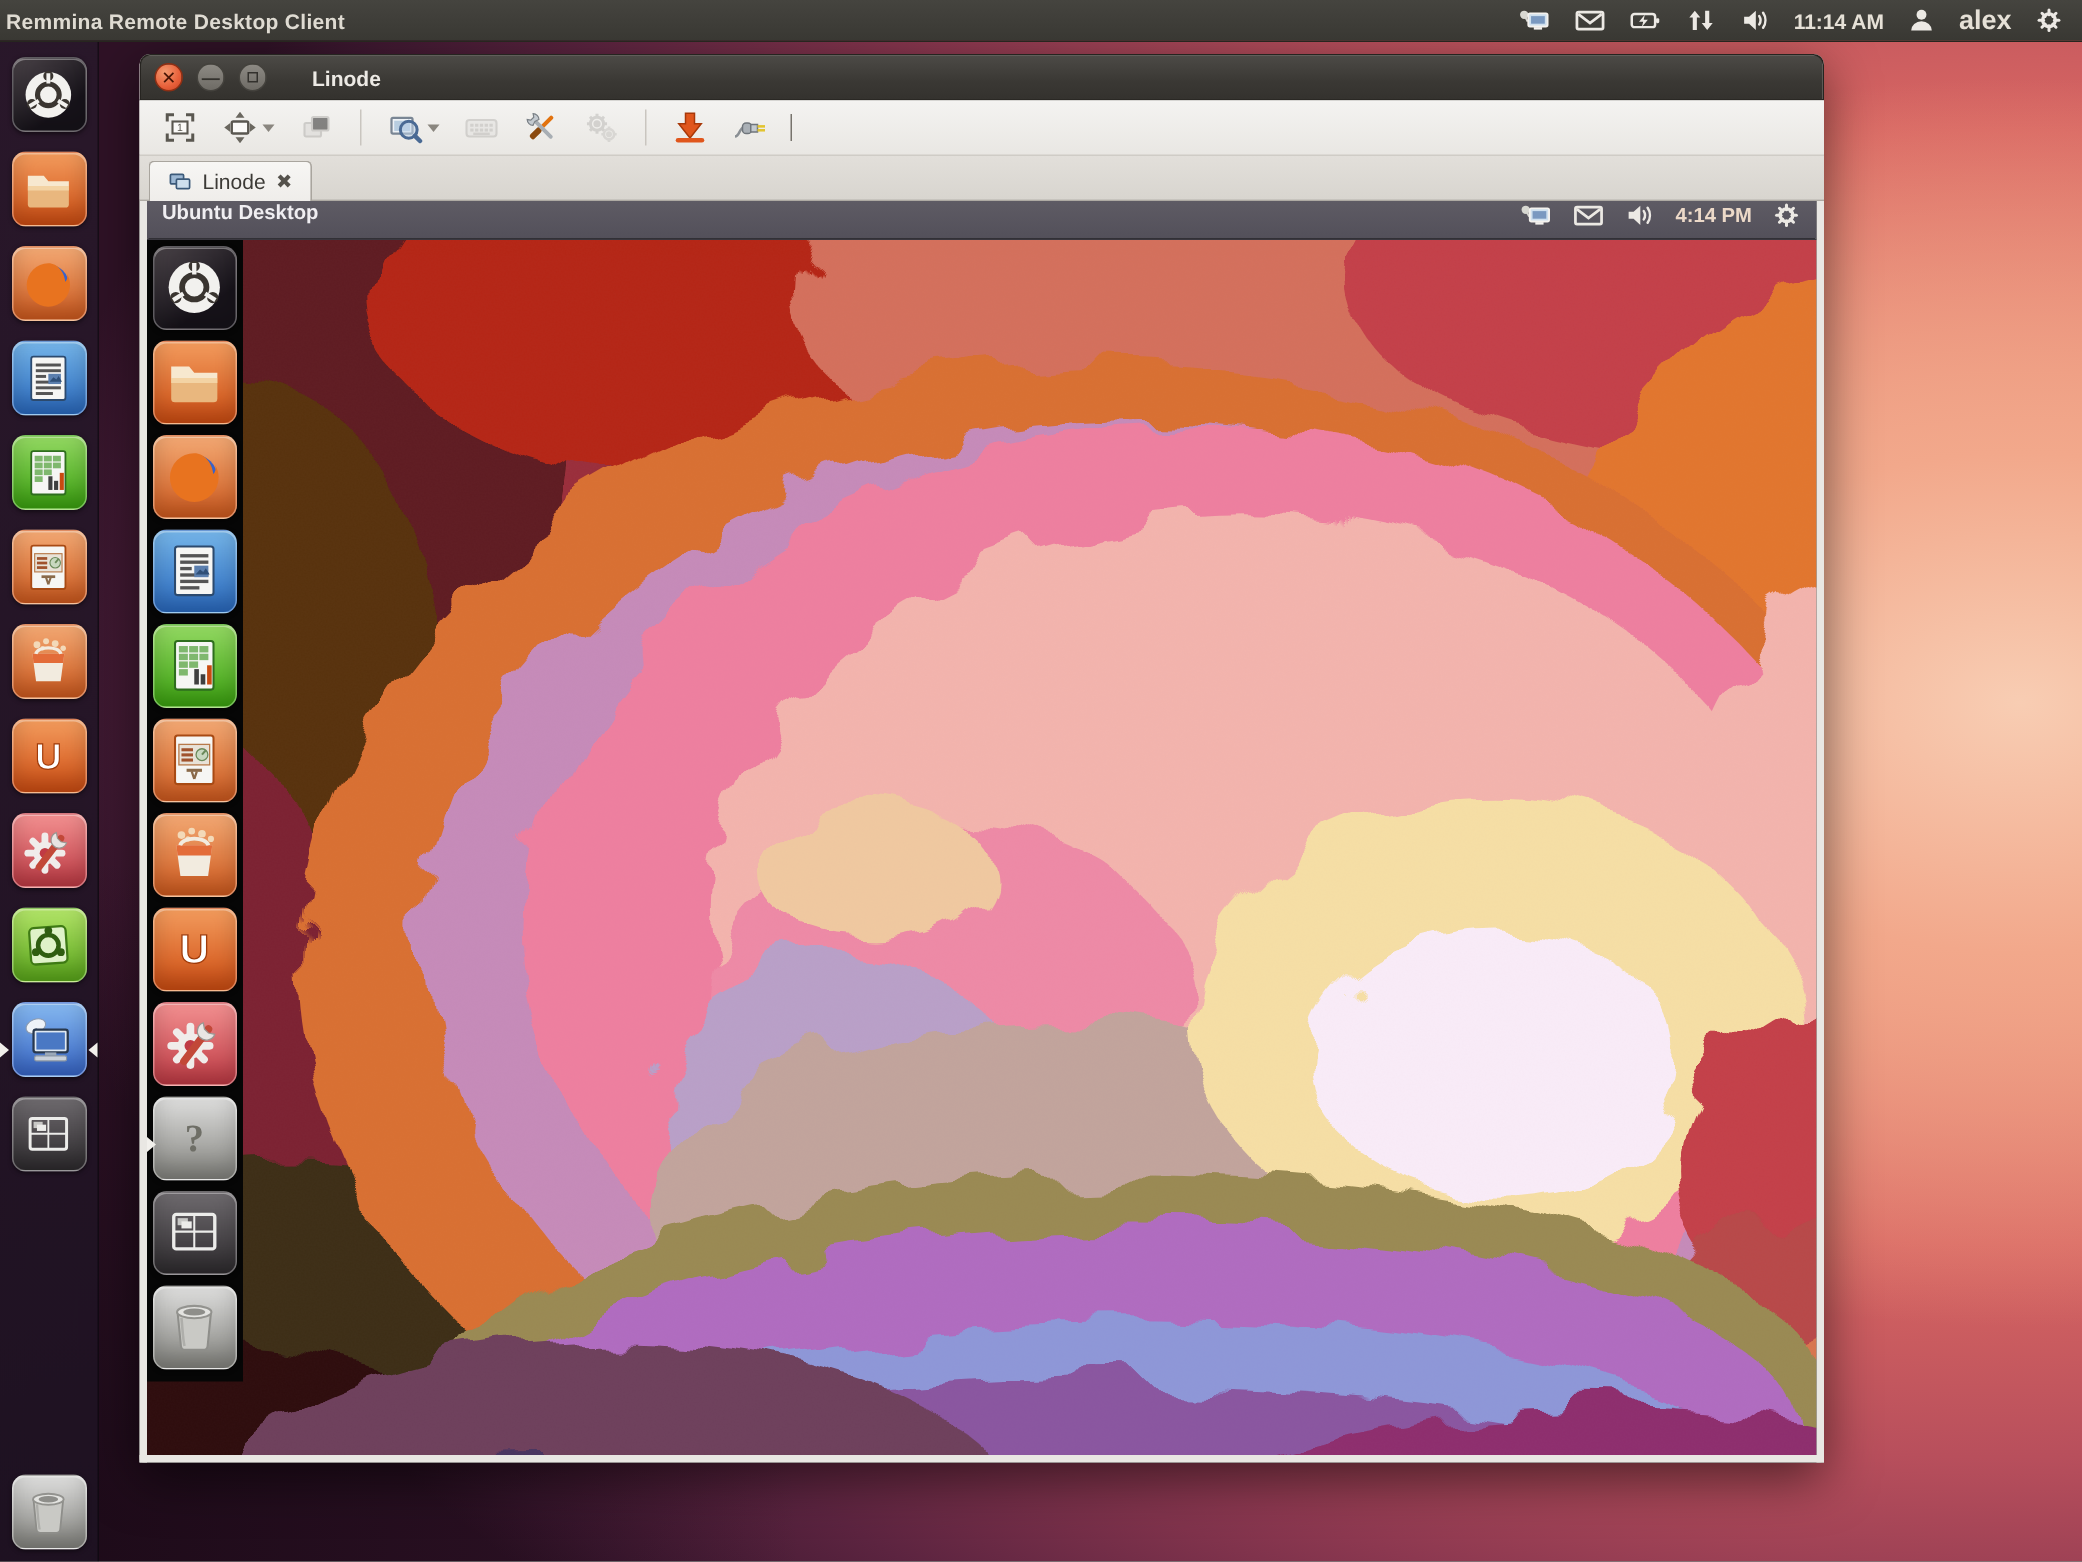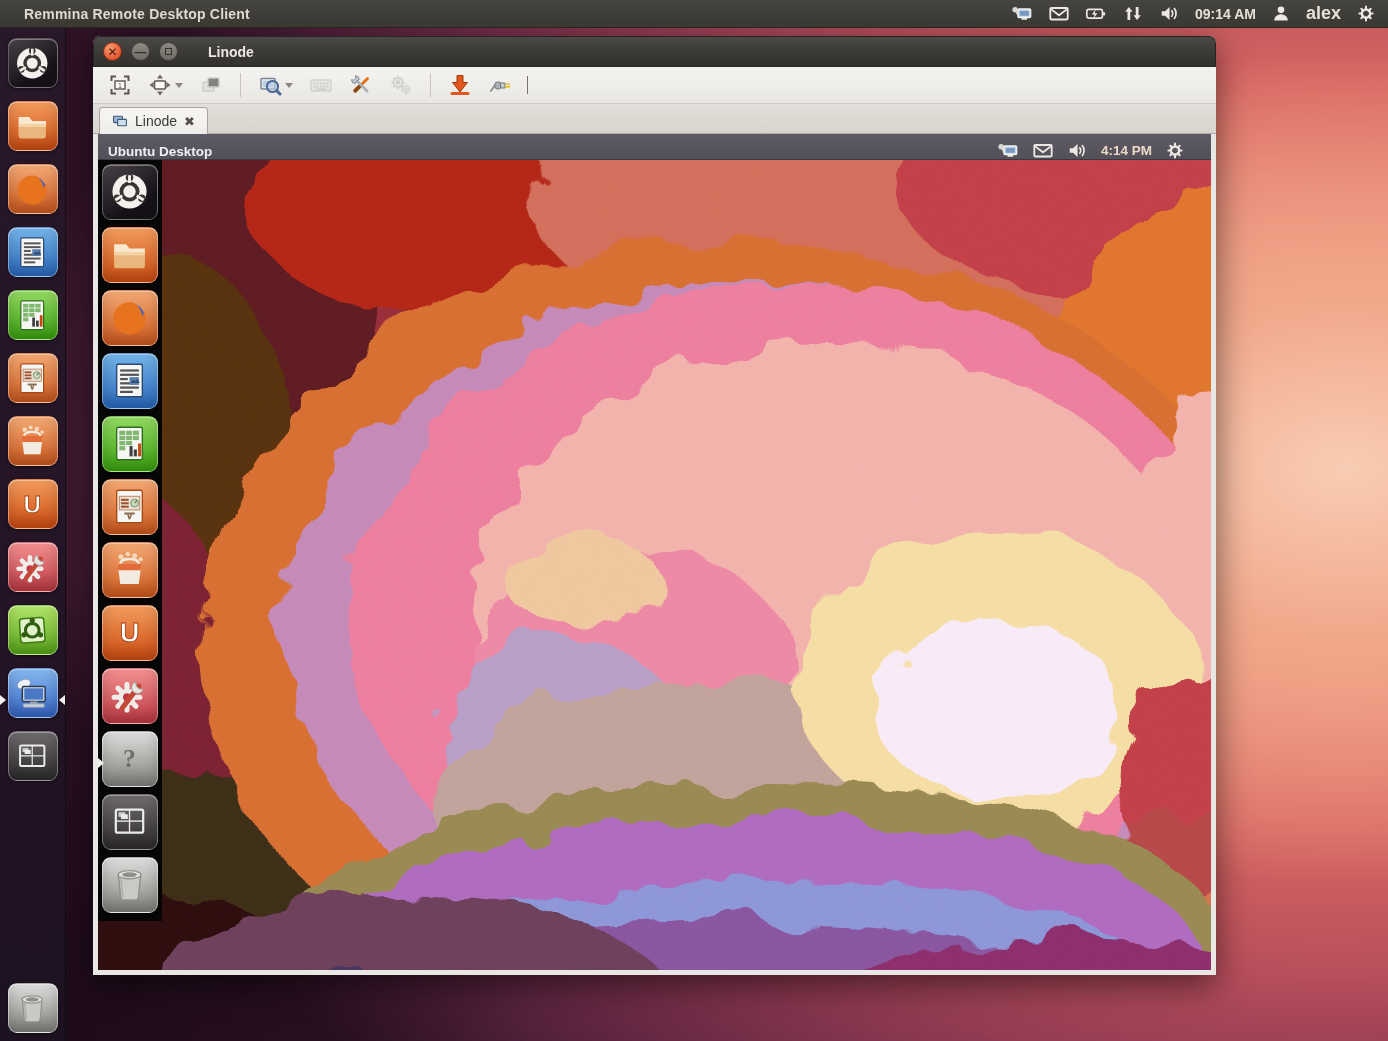--- a/index.html
+++ b/index.html
@@ -10,21 +10,21 @@
   .screen { position:relative; width:1388px; height:1041px; overflow:hidden;
     background:
       radial-gradient(55% 65% at 0% 100%, rgba(22,8,20,.78) 0%, rgba(22,8,20,0) 70%),
       radial-gradient(46% 40% at 97% 45%, #f8cdb3 0%, #f2a88b 40%, rgba(242,168,139,0) 100%),
       radial-gradient(95% 85% at 96% 44%, #f0a285 0%, #e58370 24%, #d86662 42%, #b84f5c 58%, #8c3850 72%, #5c2440 86%, #3d1830 96%, #2f1226 100%);
   }
 
   
   .panel { position:absolute; top:0; left:0; right:0; height:28px; background:linear-gradient(#45443f,#393833);
     border-bottom:1px solid #27261f; display:flex; align-items:center; color:#dfdbd2; z-index:50; }
-  .panel .app-title { font-weight:bold; font-size:14px; padding-left:24px; letter-spacing:.2px; }
+  .panel .app-title { font-weight:bold; font-size:14px; padding-left:4px; letter-spacing:.2px; }
   .panel .spacer { flex:1; }
   .tray { display:flex; align-items:center; gap:13px; padding-right:10px; }
   .tray .ticon { display:inline-flex; width:24px; height:18px; align-items:center; justify-content:center; }
   .tray .ticon svg { width:22px; height:17px; }
   .tray .time { font-size:14px; font-weight:bold; color:#e6e1d7; }
   .tray .uname { font-size:18px; font-weight:bold; color:#e6e1d7; }
 
   
   .launcher { position:absolute; display:flex; flex-direction:column; align-items:center; }
   .host-launcher { left:0; top:28px; bottom:0; width:66px;
@@ -78,24 +78,24 @@
   .tab { height:27px; background:linear-gradient(#f7f6f4,#efedea); border:1px solid #a9a59e; border-bottom:none;
     border-radius:4px 4px 0 0; display:flex; align-items:center; gap:7px; padding:0 12px; margin-bottom:-1px; }
   .tab .tlabel { font-size:14px; color:#3c3a36; }
   .tab .tclose { font-size:13px; font-weight:bold; color:#55524c; }
   .tab .ticon-sm svg { width:16px; height:14px; display:block; }
 
   
   .viewport { flex:1; border:5px solid #e9e7e3; border-top:none; display:flex; flex-direction:column;
     box-shadow:inset 0 0 0 1px #b3afa8; background:#000; }
   .r-panel { height:26px; background:linear-gradient(#5e5b64,#53505a); border-bottom:1px solid #3a3840;
-    display:flex; align-items:flex-end; color:#f0eef2; flex:0 0 auto; }
+    display:flex; align-items:flex-start; color:#f0eef2; flex:0 0 auto; }
   .r-panel .r-title { font-weight:bold; font-size:13.5px; padding-left:10px; }
   .r-panel .spacer { flex:1; }
-  .r-panel .tray { gap:11px; padding-right:24px; }
+  .r-panel .tray { gap:11px; padding-right:8px; }
   .r-panel .time { font-size:13.5px; color:#ecd9c8; }
   .r-body { flex:1; display:flex; min-height:0; position:relative; }
   .r-launcher { width:64px; background:#060606; z-index:5; }
   .r-wall { flex:1; position:relative; overflow:hidden; }
   .r-wall svg.wp { position:absolute; inset:0; width:100%; height:100%; }
 </style>
 </head>
 <body>
 
 <div class="screen">
@@ -131,21 +131,21 @@
             <path d="M7.5 2l4 5H9v9H6V7H3.5z" fill="#ece9e4"></path>
             <path d="M16.5 16l-4-5H15V2h3v9h2.5z" fill="#ece9e4"></path>
           </svg>
         </span>
       <span class="ticon">
           <svg viewBox="0 0 24 18">
             <path d="M3 6.5h3.6L11.5 2v14l-4.9-4.5H3z" fill="#ece9e4"></path>
             <path d="M14 6a5.5 5.5 0 0 1 0 6M16.8 3.6a9.5 9.5 0 0 1 0 10.8" fill="none" stroke="#ece9e4" stroke-width="1.8" stroke-linecap="round"></path>
           </svg>
         </span>
-      <span class="time">09:14 AM</span>
+      <span class="time">11:14 AM</span>
       <span class="ticon">
           <svg viewBox="0 0 24 18">
             <circle cx="12" cy="5" r="3.6" fill="#ece9e4"></circle>
             <path d="M4.5 16.5a7.5 6.8 0 0 1 15 0z" fill="#ece9e4"></path>
           </svg>
         </span>
       <span class="uname">alex</span>
       <span class="ticon">
           <svg viewBox="0 0 24 18">
             <g stroke="#ece9e4" stroke-width="2.2" stroke-linecap="round">

